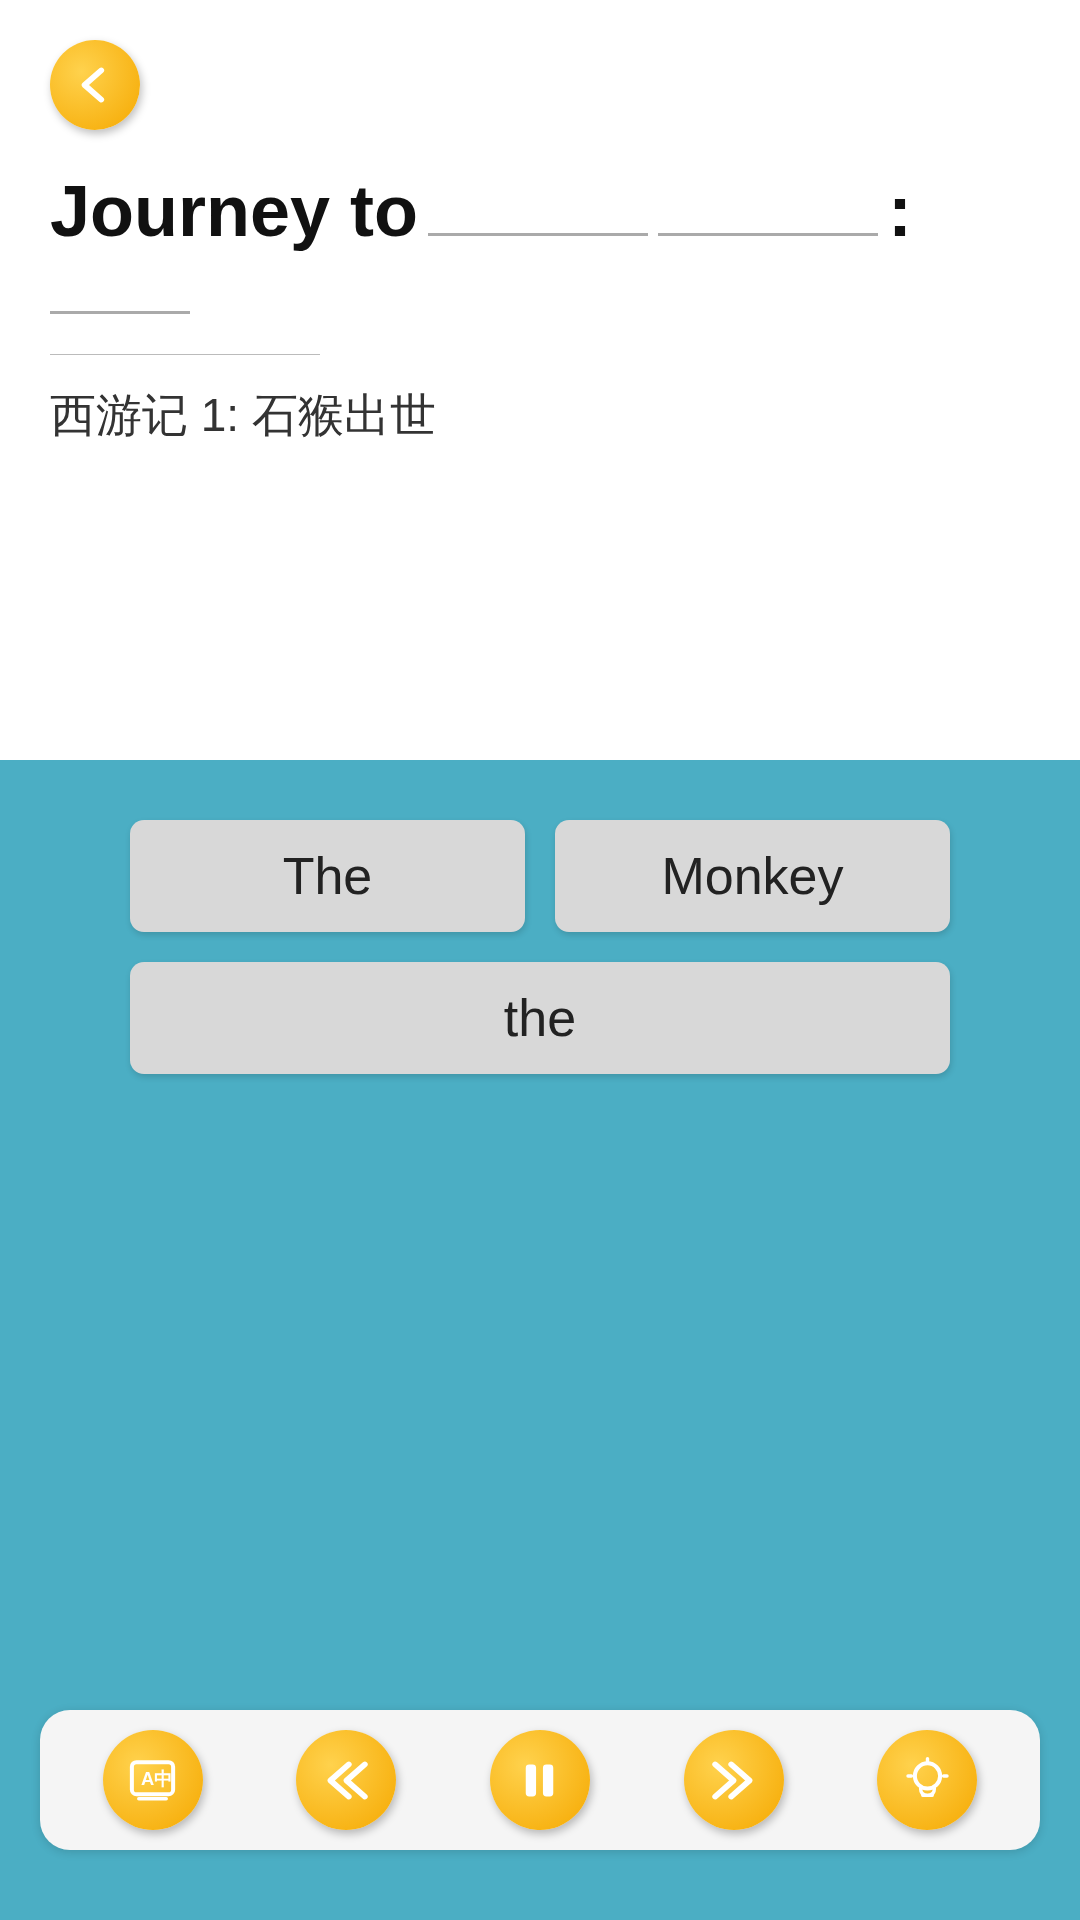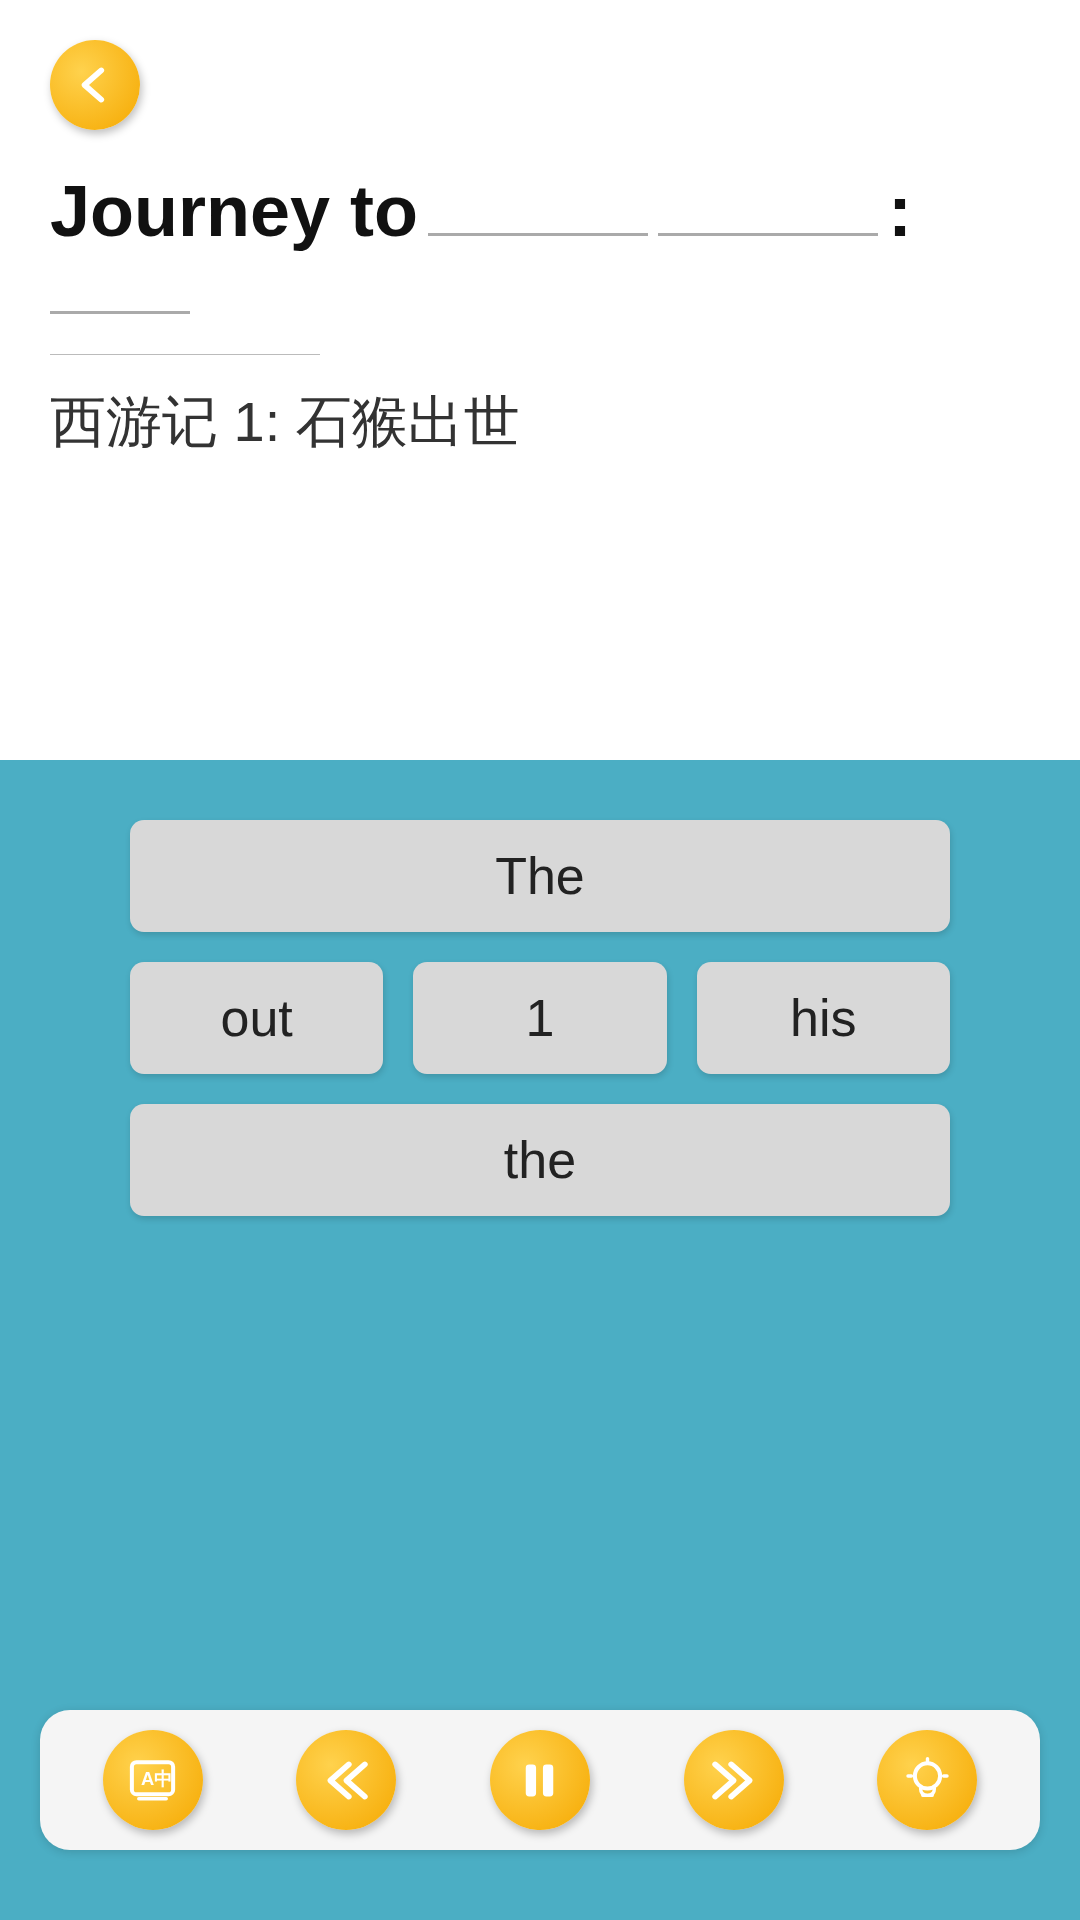--- a/index.html
+++ b/index.html
@@ -79,21 +79,21 @@
     }
 
     .divider {
       border: none;
       border-top: 1.5px solid #bbb;
       width: 270px;
       margin: 10px 0 30px 0;
     }
 
     .subtitle {
-      font-size: 56px;
+      font-size: 46px;
       color: #333;
       font-weight: 400;
     }
 
     
     .bottom-section {
       background: #4baec4;
       flex: 1;
       display: flex;
       flex-direction: column;
@@ -201,33 +201,25 @@
 </div>
 
 <div class="bottom-section">
 
   <div class="word-grid">
 
     <div class="word-row">
       <button class="word-tile">
         <span>The</span>
       </button>
-    </div>
-
-    <div class="word-row">
       <button class="word-tile">
-        <span>out</span>
-      </button>
-      <button class="word-tile">
-        <span>1</span>
-      </button>
-      <button class="word-tile">
-        <span>his</span>
+        <span>Monkey</span>
       </button>
     </div>
+
 
     <div class="word-row">
       <button class="word-tile">
         <span>the</span>
       </button>
     </div>
 
   </div>
 
   <div class="toolbar-spacer"></div>

